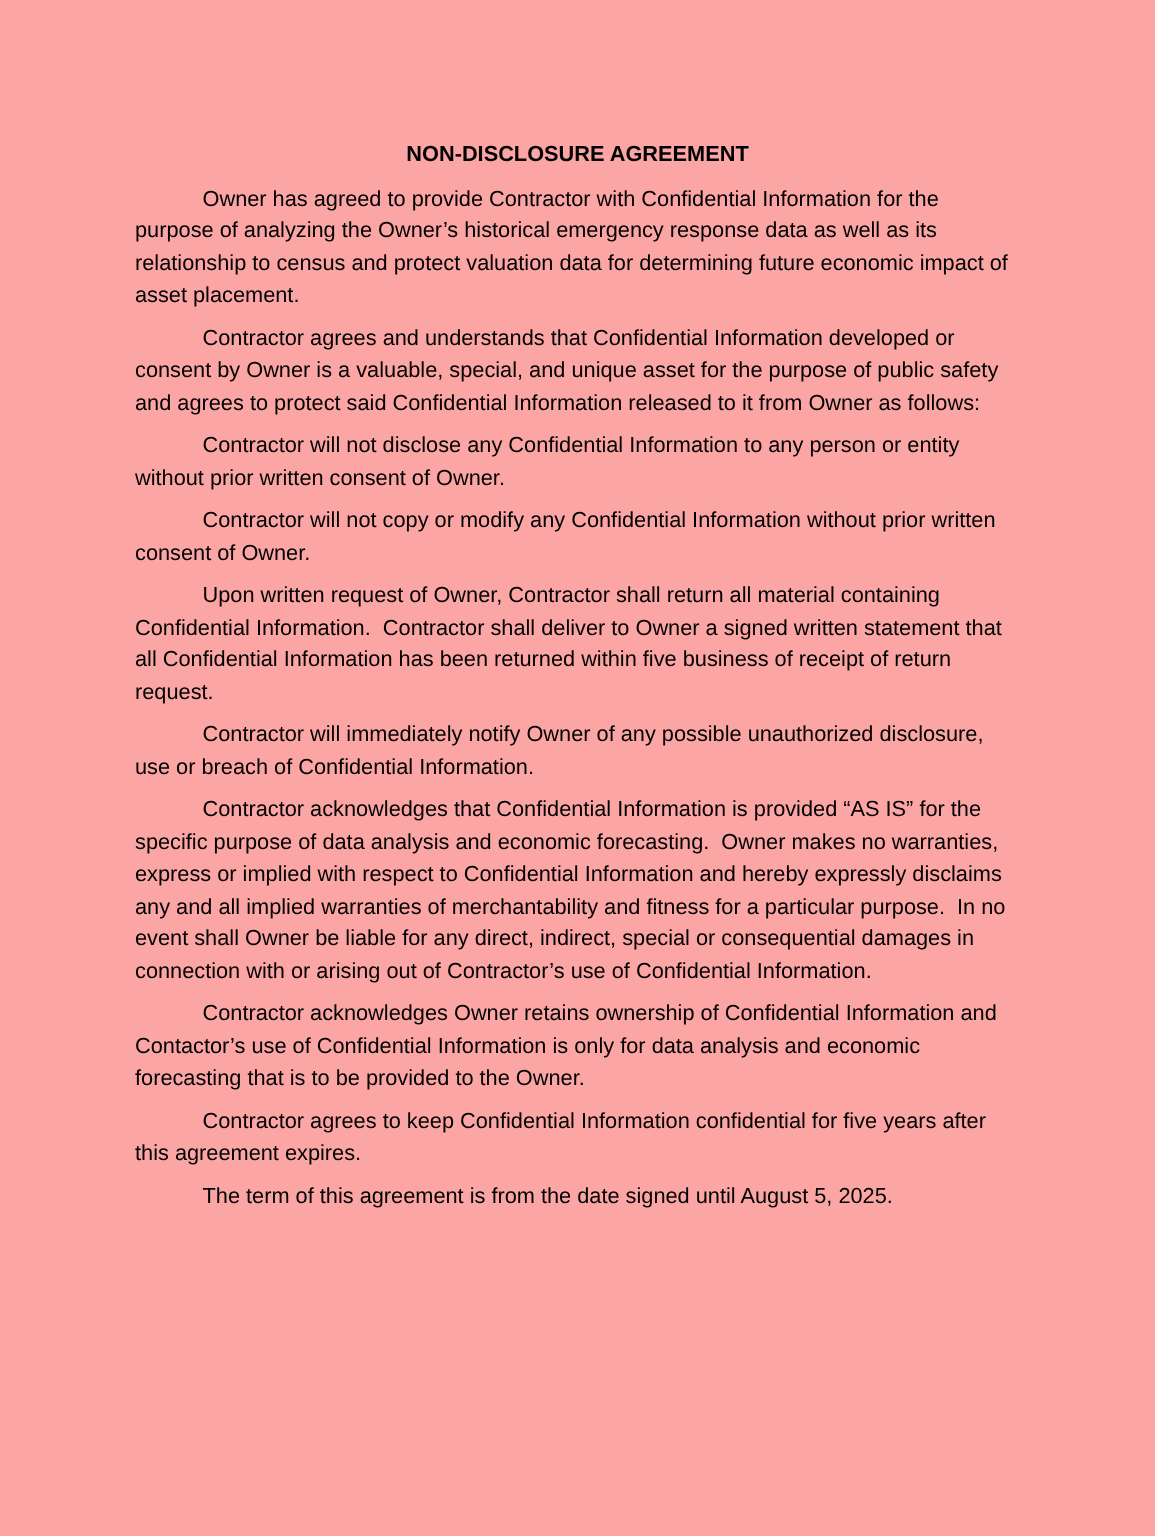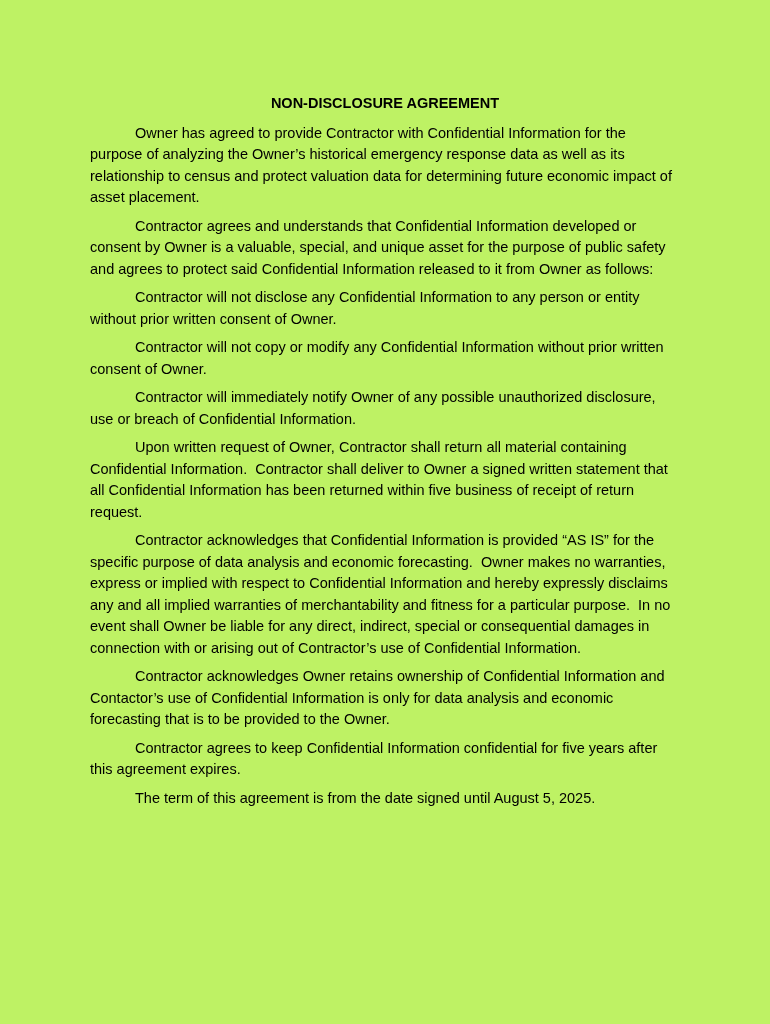--- a/index.html
+++ b/index.html
@@ -4,21 +4,21 @@
 <style>
   html, body {
     margin: 0;
     padding: 0;
     background: #ffffff;
   }
   .page {
     width: 770px;
     min-height: 1024px;
     box-sizing: border-box;
-    background: #bef264;
+    background: #fca5a5;
     color: #000000;
     font-family: "Liberation Sans", sans-serif;
     font-size: 14.5px;
     line-height: 21.5px;
     padding: 93px 90px 40px 90px;
   }
   .doc-title {
     font-size: 14.5px;
     font-weight: bold;
     text-align: center;
@@ -34,19 +34,19 @@
 </style>
 </head>
 <body>
 
 <div class="page">
   <h1 class="doc-title">NON-DISCLOSURE AGREEMENT</h1>
   <p class="para">Owner has agreed to provide Contractor with Confidential Information for the purpose of analyzing the Owner’s historical emergency response data as well as its relationship to census and protect valuation data for determining future economic impact of asset placement.</p>
   <p class="para">Contractor agrees and understands that Confidential Information developed or consent by Owner is a valuable, special, and unique asset for the purpose of public safety and agrees to protect said Confidential Information released to it from Owner as follows:</p>
   <p class="para">Contractor will not disclose any Confidential Information to any person or entity without prior written consent of Owner.</p>
   <p class="para">Contractor will not copy or modify any Confidential Information without prior written consent of Owner.</p>
+  <p class="para">Upon written request of Owner, Contractor shall return all material containing Confidential Information.  Contractor shall deliver to Owner a signed written statement that all Confidential Information has been returned within five business of receipt of return request.</p>
   <p class="para">Contractor will immediately notify Owner of any possible unauthorized disclosure, use or breach of Confidential Information.</p>
-  <p class="para">Upon written request of Owner, Contractor shall return all material containing Confidential Information.  Contractor shall deliver to Owner a signed written statement that all Confidential Information has been returned within five business of receipt of return request.</p>
   <p class="para">Contractor acknowledges that Confidential Information is provided “AS IS” for the specific purpose of data analysis and economic forecasting.  Owner makes no warranties, express or implied with respect to Confidential Information and hereby expressly disclaims any and all implied warranties of merchantability and fitness for a particular purpose.  In no event shall Owner be liable for any direct, indirect, special or consequential damages in connection with or arising out of Contractor’s use of Confidential Information.</p>
   <p class="para">Contractor acknowledges Owner retains ownership of Confidential Information and Contactor’s use of Confidential Information is only for data analysis and economic forecasting that is to be provided to the Owner.</p>
   <p class="para">Contractor agrees to keep Confidential Information confidential for five years after this agreement expires.</p>
   <p class="para">The term of this agreement is from the date signed until August 5, 2025.</p>
 </div>
 
 </body></html>

